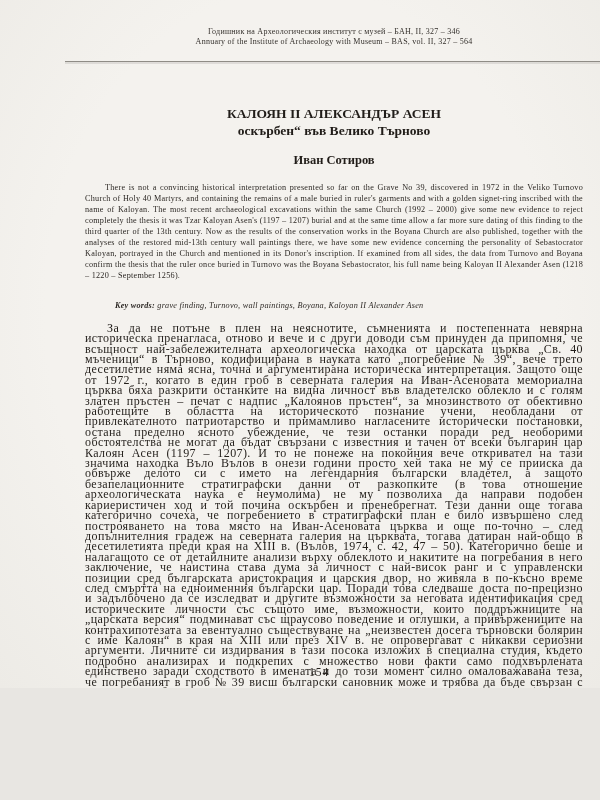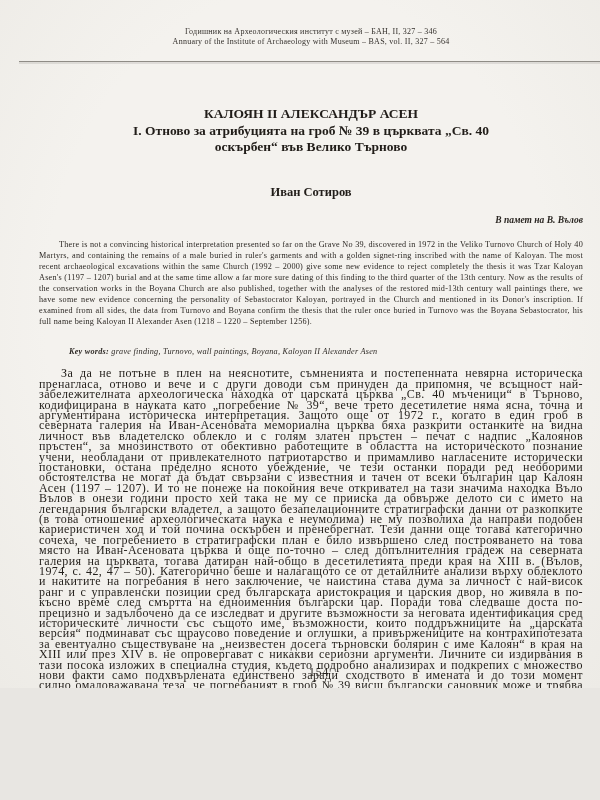--- a/index.html
+++ b/index.html
@@ -6,21 +6,21 @@
   body {
     width: 600px; height: 800px;
     background: #e8e6e2;
     font-family: "Liberation Serif", "DejaVu Serif", serif;
     -webkit-font-smoothing: antialiased;
   }
   .page {
     position: relative;
     width: 600px; height: 688px;
     box-sizing: border-box;
-    padding: 27px 17px 0 39px;
+    padding: 27px 17px 0 85px;
     background: radial-gradient(ellipse at 50% 45%, #f4f2ee 60%, #edebe6 100%);
     color: #26221e;
     overflow: hidden;
   }
   .running-head {
     text-align: center;
     font-size: 8px;
     line-height: 10px;
     letter-spacing: 0.25px;
     color: #34302c;
@@ -33,21 +33,21 @@
   }
   .title-block {
     margin-top: 44px;
     text-align: center;
     font-weight: bold;
     font-size: 13.5px;
     line-height: 16.5px;
     color: #211d19;
   }
   .author {
-    margin-top: 29px;
+    margin-top: 14px;
     text-align: center;
     font-weight: bold;
     font-size: 12.5px;
     color: #211d19;
   }
   .dedication {
     margin-top: 15px;
     text-align: right;
     font-weight: bold;
     font-style: italic;
@@ -101,27 +101,25 @@
 
   <div class="running-head">
     <div>Годишник на Археологическия институт с музей – БАН, II, 327 – 346</div>
     <div>Annuary of the Institute of Archaeology with Museum – BAS, vol. II, 327 – 564</div>
   </div>
 
   <div class="head-rule"></div>
 
   <div class="title-block">
     <div>КАЛОЯН II АЛЕКСАНДЪР АСЕН</div>
-    <div>I. Отново за атрибуцията на гроб № 39 в църквата „Св. 40</div>
     <div>оскърбен“ във Велико Търново</div>
   </div>
 
   <div class="author">Иван Сотиров</div>
 
-  <div class="dedication">В памет на В. Вълов</div>
 
   <p class="abstract">There is not a convincing historical interpretation presented so far on the Grave No 39, discovered in 1972 in the Veliko Turnovo Church of Holy 40 Martyrs, and containing the remains of a male buried in ruler's garments and with a golden signet-ring inscribed with the name of Kaloyan. The most recent archaeological excavations within the same Church (1992 – 2000) give some new evidence to reject completely the thesis it was Tzar Kaloyan Asen's (1197 – 1207) burial and at the same time allow a far more sure dating of this finding to the third quarter of the 13th century. Now as the results of the conservation works in the Boyana Church are also published, together with the analyses of the restored mid-13th century wall paintings there, we have some new evidence concerning the personality of Sebastocrator Kaloyan, portrayed in the Church and mentioned in its Donor's inscription. If examined from all sides, the data from Turnovo and Boyana confirm the thesis that the ruler once buried in Turnovo was the Boyana Sebastocrator, his full name being Kaloyan II Alexander Asen (1218 – 1220 – September 1256).</p>
 
   <div class="keywords">
     <span class="kw-label">Key words:</span><span> grave finding, Turnovo, wall paintings, Boyana, Kaloyan II Alexander Asen</span>
   </div>
 
   <p class="body-text">За да не потъне в плен на неяснотите, съмненията и постепенната невярна историческа пренагласа, отново и вече и с други доводи съм принуден да припомня, че всъщност най-забележителната археологическа находка от царската църква „Св. 40 мъченици“ в Търново, кодифицирана в науката като „погребение № 39“, вече трето десетилетие няма ясна, точна и аргументирана историческа интерпретация. Защото още от 1972 г., когато в един гроб в северната галерия на Иван-Асеновата мемориална църква бяха разкрити останките на видна личност във владетелско облекло и с голям златен пръстен – печат с надпис „Калоянов пръстен“, за мнозинството от обективно работещите в областта на историческото познание учени, необладани от привлекателното патриотарство и примамливо нагласените исторически постановки, остана пределно ясното убеждение, че тези останки поради ред необорими обстоятелства не могат да бъдат свързани с известния и тачен от всеки българин цар Калоян Асен (1197 – 1207). И то не понеже на покойния вече откривател на тази значима находка Въло Вълов в онези години просто хей така не му се прииска да обвърже делото си с името на легендарния български владетел, а защото безапелационните стратиграфски данни от разкопките (в това отношение археологическата наука е неумолима) не му позволиха да направи подобен кариеристичен ход и той почина оскърбен и пренебрегнат. Тези данни още тогава категорично сочеха, че погребението в стратиграфски план е било извършено след построяването на това място на Иван-Асеновата църква и още по-точно – след допълнителния градеж на северната галерия на църквата, тогава датиран най-общо в десетилетията преди края на XIII в. (Вълов, 1974, с. 42, 47 – 50). Категорично беше и налагащото се от детайлните анализи върху облеклото и накитите на погребания в него заключение, че наистина става дума за личност с най-висок ранг и с управленски позиции сред българската аристокрация и царския двор, но живяла в по-късно време след смъртта на едноименния български цар. Поради това следваше доста по-прецизно и задълбочено да се изследват и другите възможности за неговата идентификация сред историческите личности със същото име, възможности, които поддръжниците на „царската версия“ подминават със щраусово поведение и оглушки, а привържениците на контрахипотезата за евентуално съществуване на „неизвестен досега търновски болярин с име Калоян“ в края на XIII или през XIV в. не опровергават с никакви сериозни аргументи. Личните си издирвания в тази посока изложих в специална студия, където подробно анализирах и подкрепих с множество нови факти само подхвърлената единствено заради сходството в имената и до този момент силно омаловажавана теза, че погребаният в гроб № 39 висш български сановник може и трябва да бъде свързан с известния от боянската църква севастократор Калоян (Сотиров, 1992, 341 – 365). В този си труд донякъде се опрях на доказващата се и днес с все повече нови данни научна интуиция и на забележителното проникновение</p>
 
   <div class="page-number">154</div>

